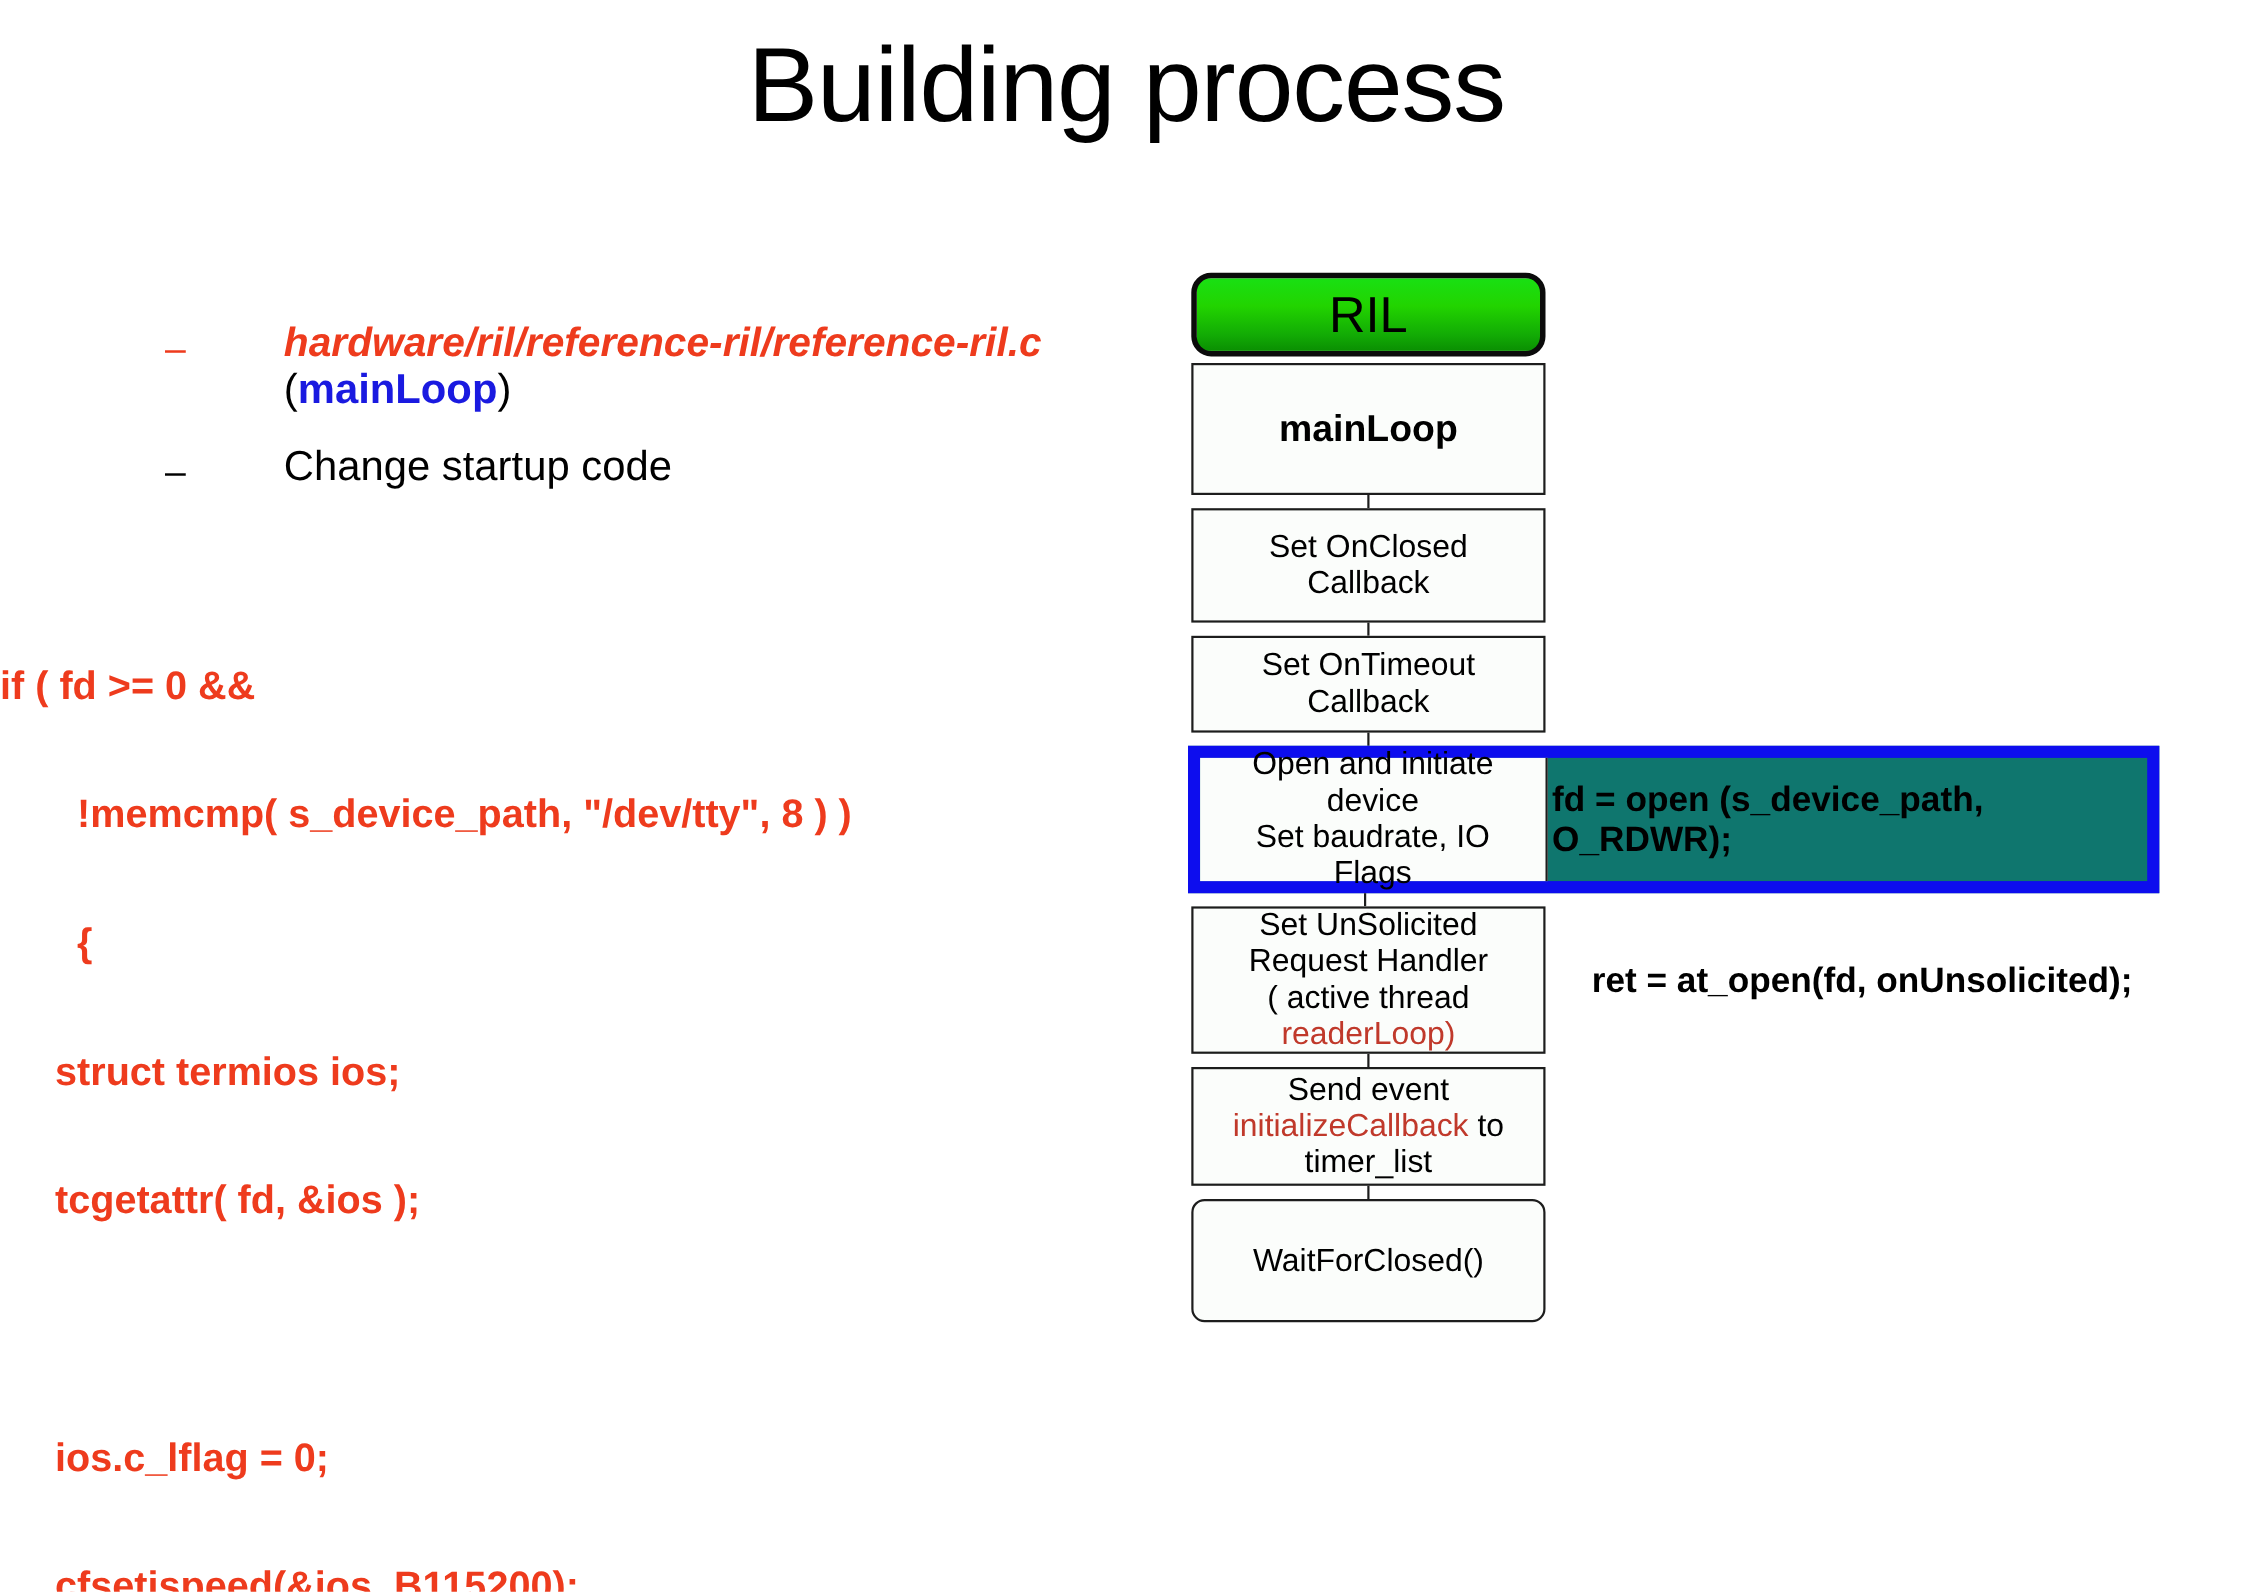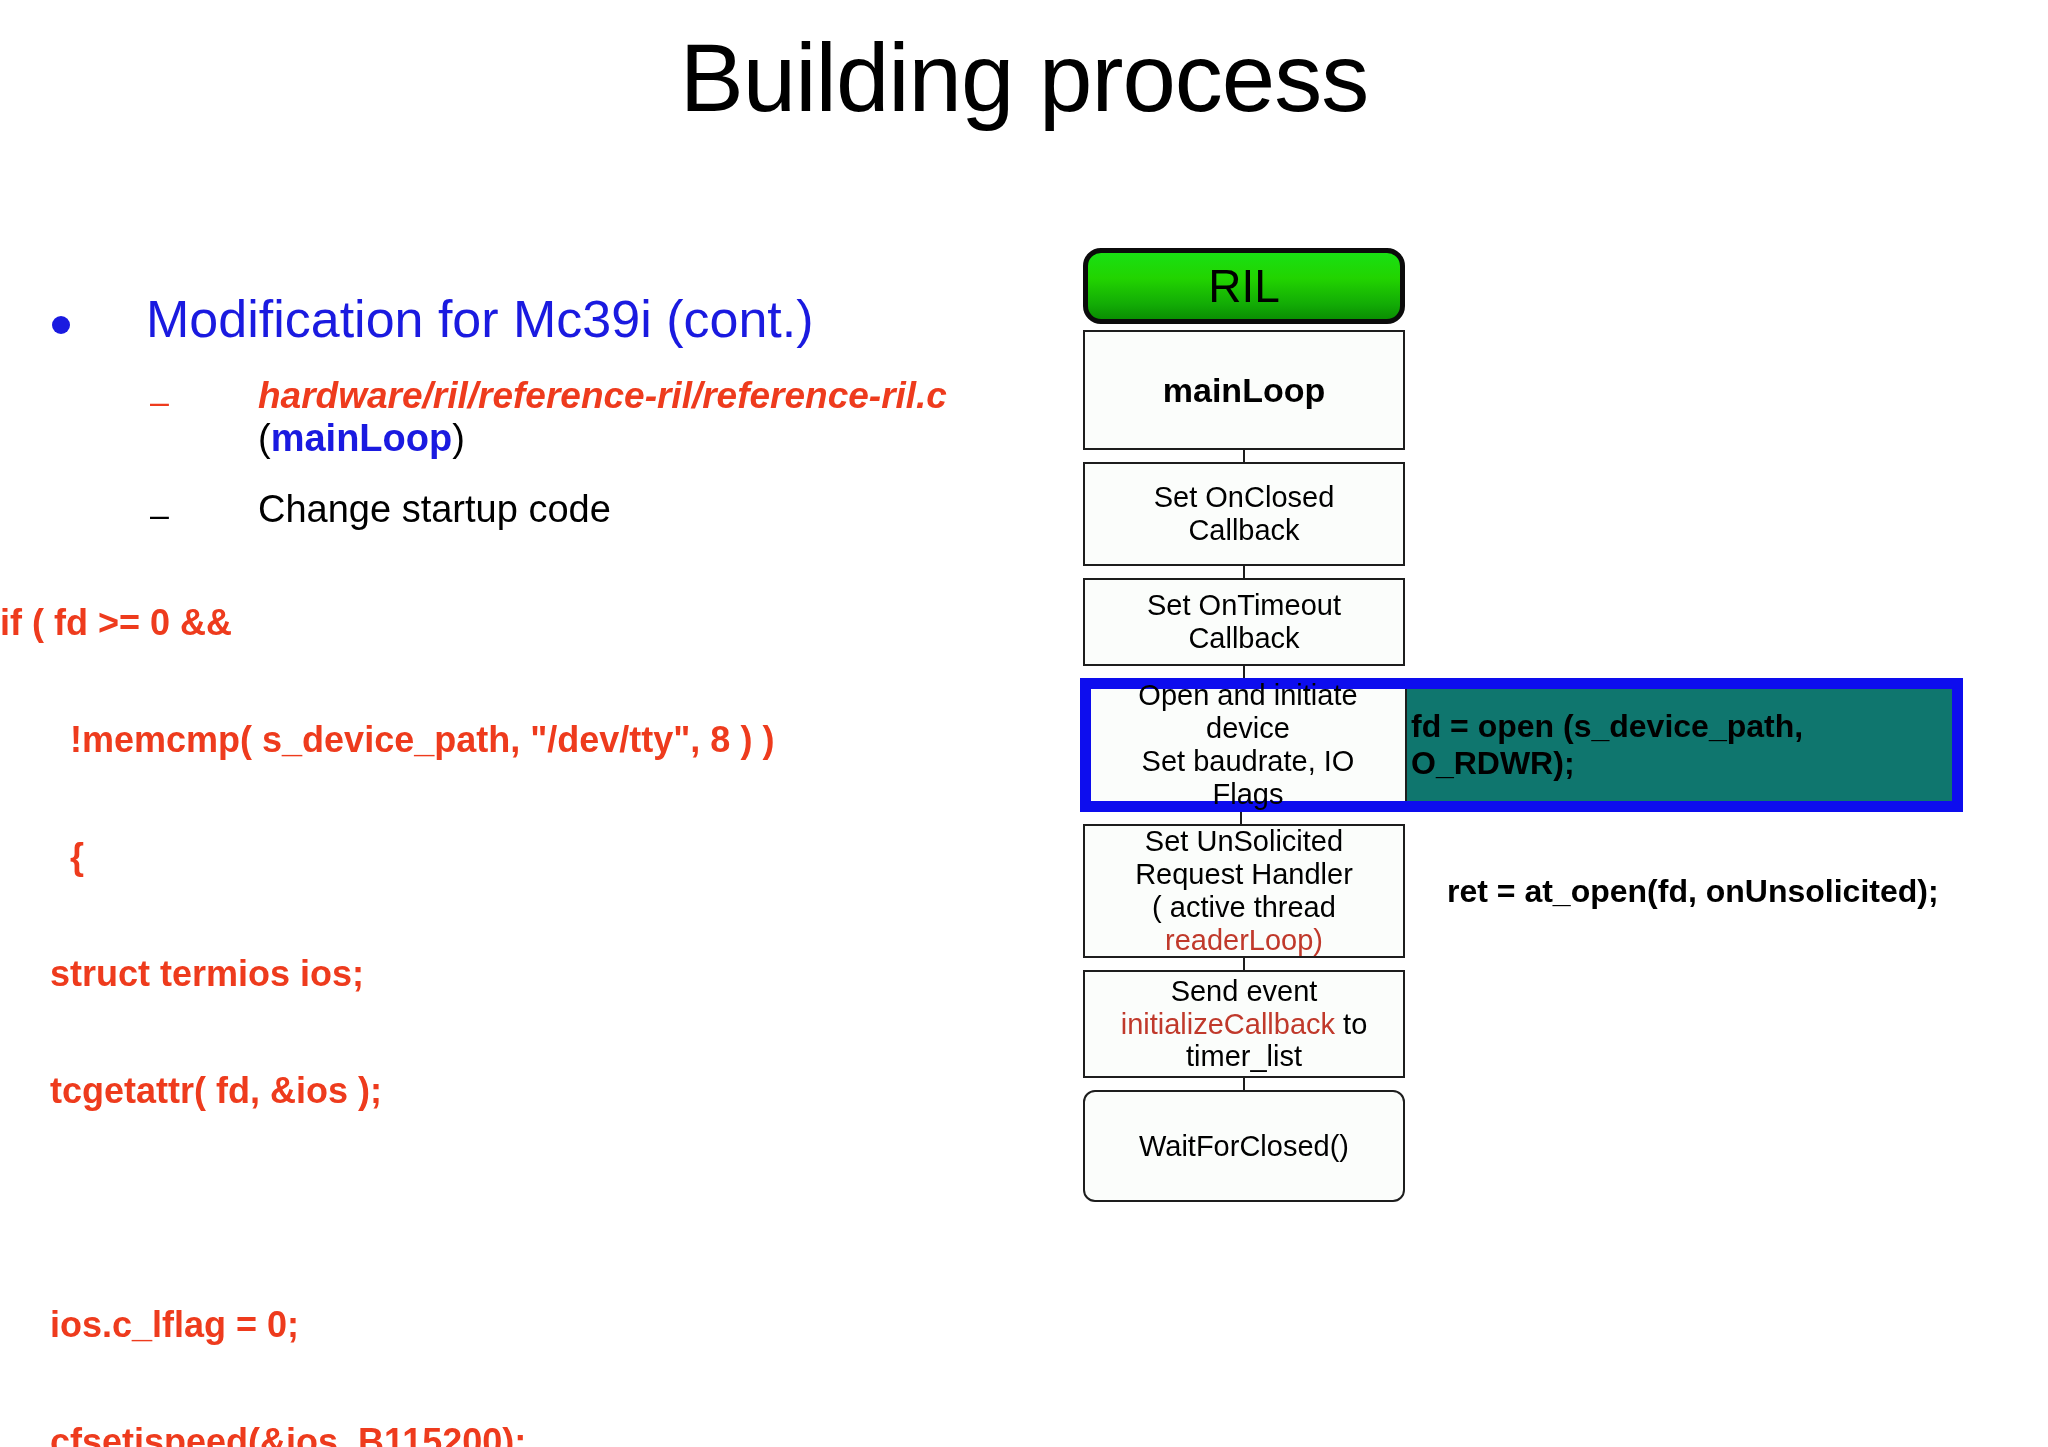--- a/index.html
+++ b/index.html
@@ -234,24 +234,20 @@
     white-space: nowrap;
   }
 </style>
 </head>
 <body>
 
 <div id="slide-title">Building process</div>
 
 <div id="left-column">
 
-  <div class="bullet-row">
-    <span class="bullet-dot"></span>
-    <span class="bullet-text">Modification for Mc39i (cont.)</span>
-  </div>
 
   <div class="sub-row">
     <span class="dash-marker dash-red">–</span>
     <span class="sub-text">
       <div class="path-line">hardware/ril/reference-ril/reference-ril.c</div>
       <div class="paren-line"><span>(</span><span class="fn">mainLoop</span><span>)</span></div>
     </span>
   </div>
 
   <div class="sub-row" style="margin-top:26px;">

